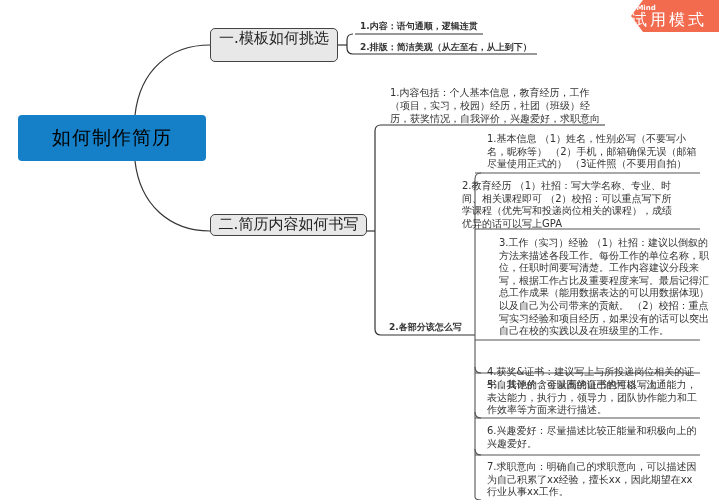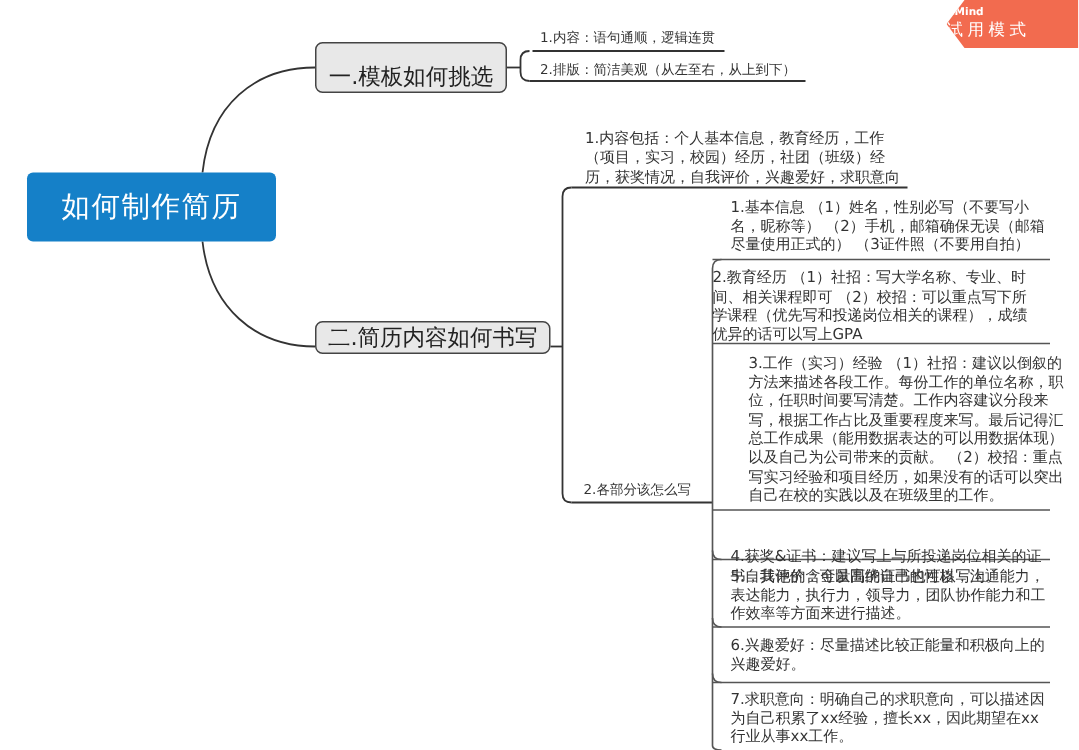--- a/index.html
+++ b/index.html
@@ -1,37 +1,37 @@
 <!DOCTYPE html>
 <html><head>
 <meta charset="utf-8">
 <style>
   * { box-sizing: border-box; margin: 0; padding: 0; }
   html, body { width: 719px; height: 500px; background: #ffffff; overflow: hidden; }
   body { position: relative; font-family: "DejaVu Sans", "Liberation Sans", sans-serif; color: #333; }
   svg.lines { position: absolute; left: 0; top: 0; width: 719px; height: 500px; pointer-events: none; }
   .root-node {
-    position: absolute; left: 18px; top: 115px; width: 166px; height: 46px;
-    background: #1580c8; border-radius: 4px; color: #ffffff;
+    position: absolute; left: 18px; top: 115px; width: 188px; height: 46px;
+    background: #1580c8; border-radius: 4px; color: #000000;
     font-size: 19px; display: flex; align-items: center; justify-content: center;
     letter-spacing: 1px;
   }
   .main-topic {
     position: absolute; background: #e8e8e8; border: 1.5px solid #444; border-radius: 5px;
-    color: #222; display: flex; align-items: flex-end; justify-content: center; font-size: 15px;
+    color: #222; display: flex; align-items: flex-start; justify-content: center; font-size: 15px;
   }
-  .sub-text { position: absolute; font-size: 9px; line-height: 12px; color: #333; white-space: nowrap; }
+  .sub-text { position: absolute; font-size: 9px; line-height: 12px; color: #333; white-space: nowrap; font-weight: bold; }
   .leaf-text { position: absolute; font-size: 10px; line-height: 12.6px; color: #333; }
   .watermark {
     position: absolute; right: 0; top: 0; width: 88px; height: 32px;
     background: #f26b4f; clip-path: polygon(12px 0, 100% 0, 100% 100%, 12px 100%, 0 50%);
     color: #fff; text-align: left; padding-right: 8px;
   }
   .watermark .brand { font-size: 7px; font-weight: bold; line-height: 10px; margin-top: 3px; }
-  .watermark .mode { font-size: 11px; letter-spacing: 3px; line-height: 14px; }
+  .watermark .mode { font-size: 16px; letter-spacing: 3px; line-height: 14px; }
 </style>
 </head>
 <body>
 
 <svg class="lines" viewBox="0 0 719 500">
   <g fill="none" stroke="#333" stroke-width="1.2">
 
     <path d="M135 115 C 140 70, 170 45, 210 45"></path>
 
     <path d="M135 161 C 140 205, 170 231, 210 231"></path>
@@ -79,18 +79,18 @@
 
 <div class="main-topic" style="left:210px; top:214px; width:157px; height:22px;">
   <span>二.简历内容如何书写</span>
 </div>
 
 <div class="leaf-text" style="left:390px; top:86px; width:215px; line-height:13px;">1.内容包括：个人基本信息，教育经历，工作（项目，实习，校园）经历，社团（班级）经历，获奖情况，自我评价，兴趣爱好，求职意向</div>
 
 <div class="sub-text" style="left:389px; top:321px;">2.各部分该怎么写</div>
 
 <div class="leaf-text" style="left:487px; top:133px; width:213px;">1.基本信息 （1）姓名，性别必写（不要写小名，昵称等） （2）手机，邮箱确保无误（邮箱尽量使用正式的） （3证件照（不要用自拍）</div>
-<div class="leaf-text" style="left:475px; top:180px; width:213px;">2.教育经历 （1）社招：写大学名称、专业、时间、相关课程即可 （2）校招：可以重点写下所学课程（优先写和投递岗位相关的课程），成绩优异的话可以写上GPA</div>
+<div class="leaf-text" style="left:462px; top:180px; width:213px;">2.教育经历 （1）社招：写大学名称、专业、时间、相关课程即可 （2）校招：可以重点写下所学课程（优先写和投递岗位相关的课程），成绩优异的话可以写上GPA</div>
 <div class="leaf-text" style="left:499px; top:237px; width:213px;">3.工作（实习）经验 （1）社招：建议以倒叙的方法来描述各段工作。每份工作的单位名称，职位，任职时间要写清楚。工作内容建议分段来写，根据工作占比及重要程度来写。最后记得汇总工作成果（能用数据表达的可以用数据体现）以及自己为公司带来的贡献。 （2）校招：重点写实习经验和项目经历，如果没有的话可以突出自己在校的实践以及在班级里的工作。</div>
 <div class="leaf-text" style="left:487px; top:346px; width:213px;margin-top:20px;">4.获奖&amp;证书：建议写上与所投递岗位相关的证书，其他的含金量高的证书也可以写上。</div>
 <div class="leaf-text" style="left:487px; top:379px; width:213px;">5.自我评价：可以围绕自己的性格，沟通能力，表达能力，执行力，领导力，团队协作能力和工作效率等方面来进行描述。</div>
 <div class="leaf-text" style="left:487px; top:425px; width:213px;">6.兴趣爱好：尽量描述比较正能量和积极向上的兴趣爱好。</div>
 <div class="leaf-text" style="left:487px; top:461px; width:213px;">7.求职意向：明确自己的求职意向，可以描述因为自己积累了xx经验，擅长xx，因此期望在xx行业从事xx工作。</div>
 
 </body></html>

